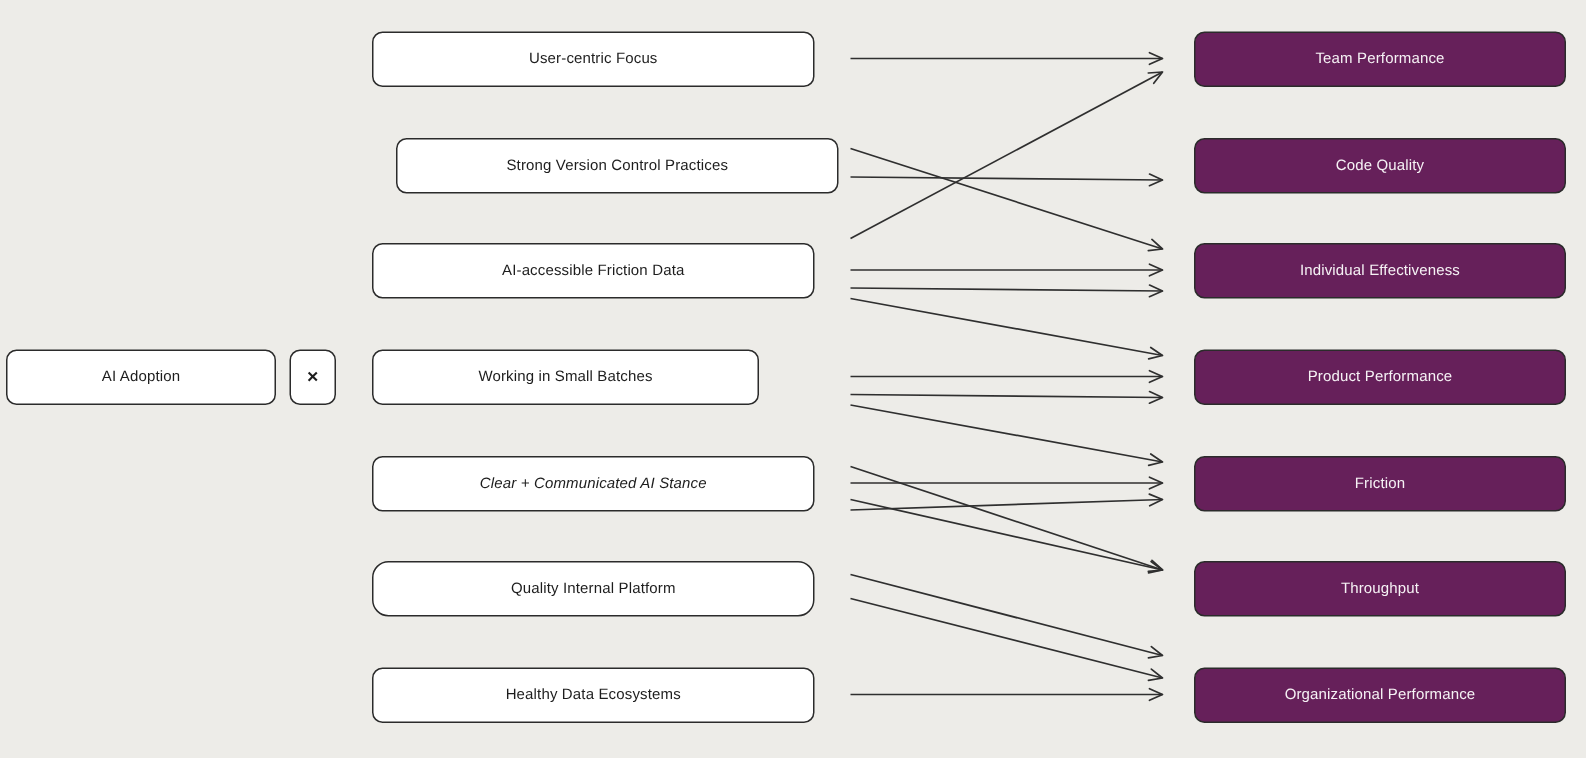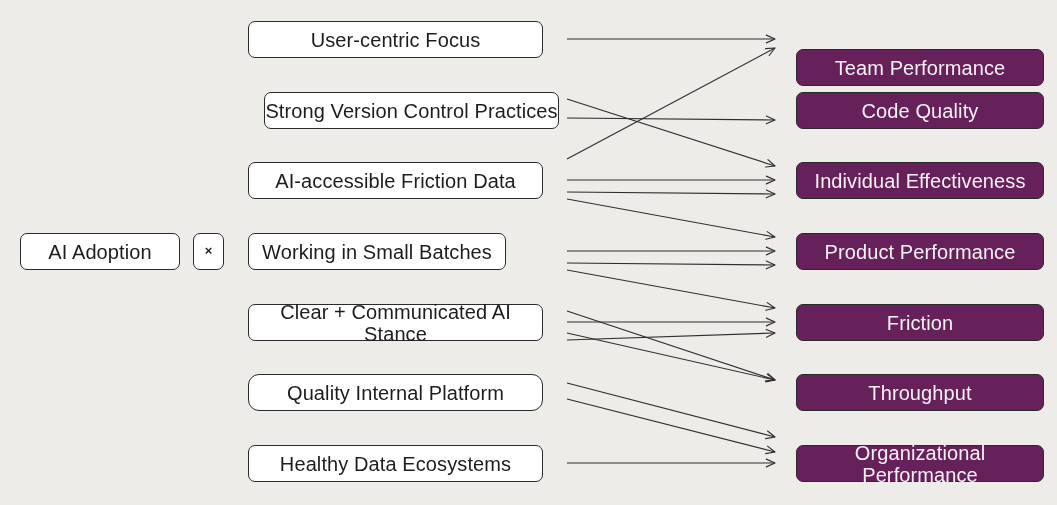--- a/index.html
+++ b/index.html
@@ -19,21 +19,21 @@
     background: #edece8;
     overflow: hidden;
   }
   .node {
     position: absolute;
     box-sizing: border-box;
     display: flex;
     align-items: center;
     justify-content: center;
     border-radius: 7px;
-    font-size: 20px;
+    font-size: 10px;
     letter-spacing: 0.1px;
     line-height: 1.1;
     text-align: center;
     user-select: none;
   }
   .node-root {
     background: #ffffff;
     border: 1.6px solid #2b2b2b;
     color: #1d1d1d;
   }
@@ -144,51 +144,51 @@
       <g>
         <line x1="567" y1="399" x2="775" y2="452" class="edge-line" stroke="#2f2f2f"></line>
         <path d="M 765.6377520696855 453.6119285627223 L 775 452 L 767.5507360260896 446.1043688847588" class="edge-head" stroke="#2f2f2f"></path>
       </g>
       <g>
         <line x1="567" y1="311" x2="775" y2="380" class="edge-line" stroke="#2f2f2f"></line>
         <path d="M 765.5471691873781 380.94551024740406 L 775 380 L 767.9865191330163 373.5921075127268" class="edge-head" stroke="#2f2f2f"></path>
       </g>
     </svg>
 
-  <div class="node node-root" style="left:20px; top:233px; width:160px; height:37px;">
+  <div class="node node-root" style="left:4px; top:233px; width:180px; height:37px;">
     <span>AI Adoption</span>
   </div>
 
   <div class="node node-op" style="left:193px; top:233px; width:31px; height:37px;">
     <span>×</span>
   </div>
 
   <div class="node node-cap" style="left:248px; top:21px; width:295px; height:37px;">
     <span>User-centric Focus</span>
   </div>
   <div class="node node-cap" style="left:264px; top:92px; width:295px; height:37px;">
     <span>Strong Version Control Practices</span>
   </div>
   <div class="node node-cap" style="left:248px; top:162px; width:295px; height:37px;">
     <span>AI-accessible Friction Data</span>
   </div>
   <div class="node node-cap" style="left:248px; top:233px; width:258px; height:37px;">
     <span>Working in Small Batches</span>
   </div>
-  <div class="node node-cap" style="left:248px; top:304px; width:295px; height:37px;">
+  <div class="node node-cap" style="left:248px; top:304px; width:295px; height:37px;font-style:italic;">
     <span>Clear + Communicated AI Stance</span>
   </div>
   <div class="node node-cap" style="left:248px; top:374px; width:295px; height:37px;border-radius:11px;">
     <span>Quality Internal Platform</span>
   </div>
   <div class="node node-cap" style="left:248px; top:445px; width:295px; height:37px;">
     <span>Healthy Data Ecosystems</span>
   </div>
 
-  <div class="node node-out" style="left: 796px; top: 21px; width: 248px; height: 37px; background: rgb(102, 32, 90); margin-top: 28px;">
+  <div class="node node-out" style="left: 796px; top: 21px; width: 248px; height: 37px; background: rgb(102, 32, 90);">
     <span>Team Performance</span>
   </div>
   <div class="node node-out" style="left: 796px; top: 162px; width: 248px; height: 37px; background: rgb(102, 32, 90);">
     <span>Individual Effectiveness</span>
   </div>
   <div class="node node-out" style="left: 796px; top: 92px; width: 248px; height: 37px; background: rgb(102, 32, 90);">
     <span>Code Quality</span>
   </div>
   <div class="node node-out" style="left: 796px; top: 233px; width: 248px; height: 37px; background: rgb(102, 32, 90);">
     <span>Product Performance</span>

